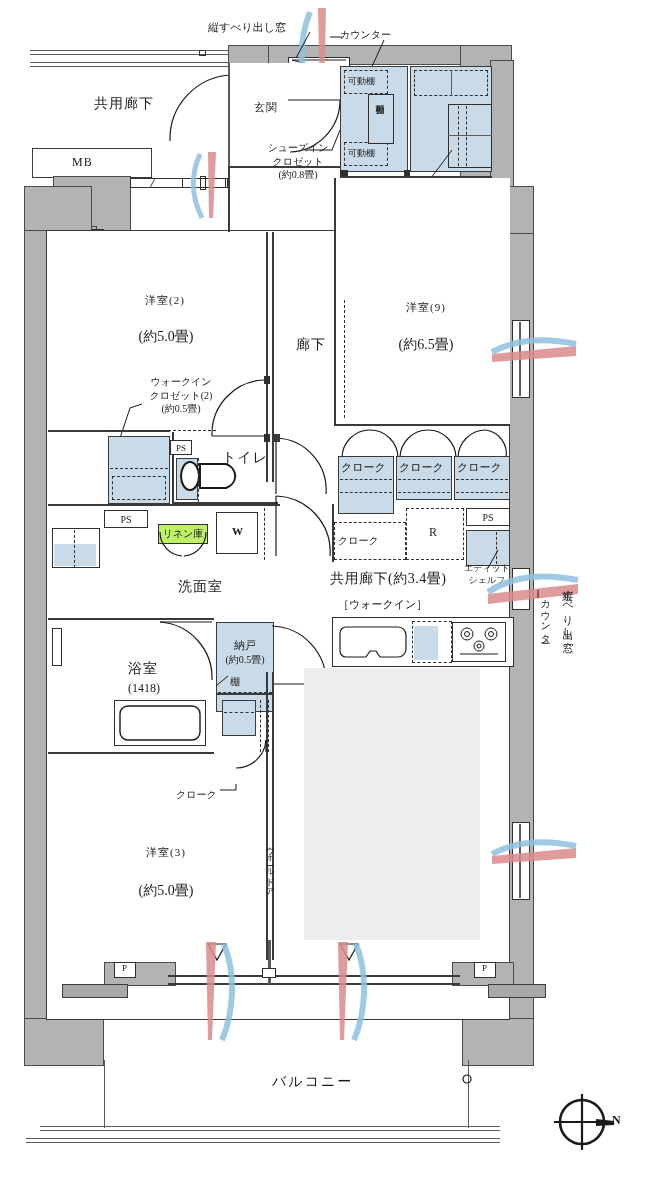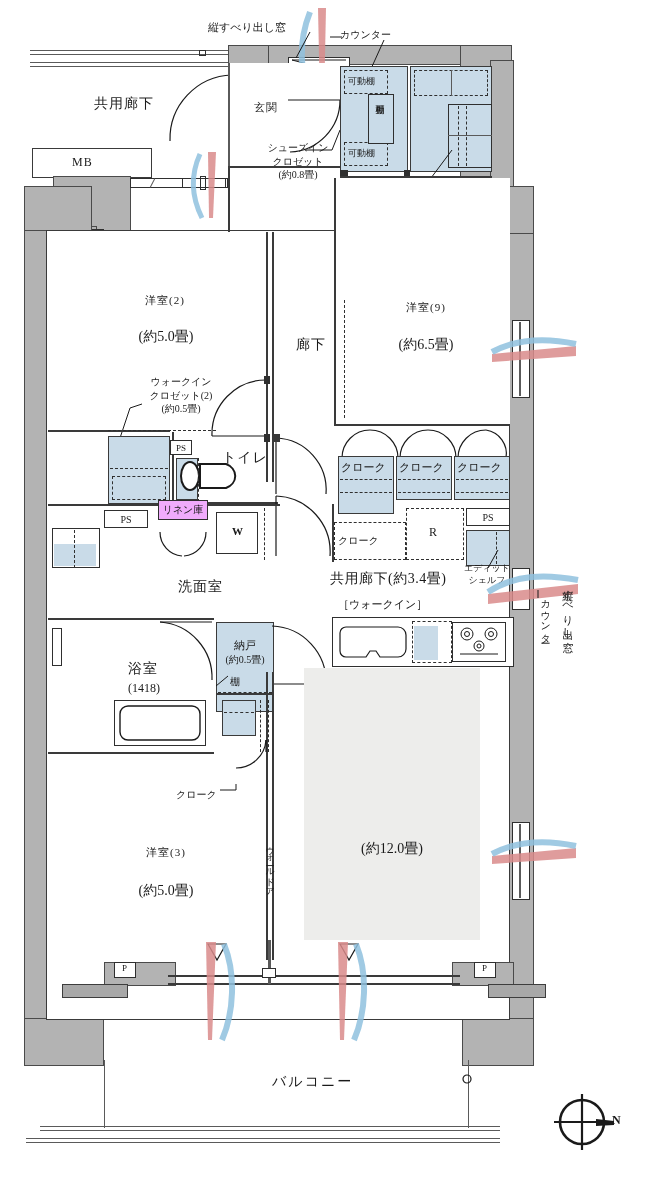--- a/index.html
+++ b/index.html
@@ -255,21 +255,21 @@
 
   <svg style="left:276px;top:496px;width:56px;height:62px;">
     <path class="door" d="M0,0 A56,56 0 0 1 54,60"></path>
     <line class="door" x1="0" y1="0" x2="0" y2="60"></line>
   </svg>
 
   <div class="roomline" style="left:48px;top:504px;width:232px;height:2px;"></div>
   <div class="tagbox f10" style="left:104px;top:510px;width:44px;height:18px;">
     <span>PS</span>
   </div>
-  <div class="tagbox f10" style="left:158px;top:500px;width:50px;height:20px;background:#f0abfc;">
+  <div class="tagbox f10" style="left:158px;top:524px;width:50px;height:20px;background:#bef264;">
     <span>リネン庫</span>
   </div>
   <svg style="left:158px;top:532px;width:52px;height:26px;">
     <path class="door" d="M2,0 A24,24 0 0 0 24,24"></path>
     <path class="door" d="M48,0 A24,24 0 0 1 26,24"></path>
   </svg>
   <div class="box-o" style="left:216px;top:512px;width:42px;height:42px;background:#fff;"></div>
   <div class="lbl f11" style="left:232px;top:525px;font-weight:bold;">W</div>
   <div class="dash-l" style="left:264px;top:508px;width:0;height:52px;"></div>
 
@@ -353,21 +353,20 @@
     <path d="M2,28 L92,18 L92,28 L2,38 Z" fill="#d98b8b" opacity="0.85"></path>
     <path d="M2,26 C30,8 60,8 92,14" stroke="#8fc1de" stroke-width="6" fill="none" opacity="0.85"></path>
   </svg>
   <div class="vert f11" style="left:562px;top:582px;">縦すべり出し窓</div>
   <div class="vert f10" style="left:540px;top:592px;">カウンター</div>
   <svg style="left:534px;top:586px;width:12px;height:10px;">
     <line class="leader" x1="4" y1="4" x2="4" y2="12"></line>
   </svg>
 
   <div class="fill-grey" style="left:304px;top:668px;width:176px;height:272px;"></div>
-  <div class="lbl-c f14" style="left:306px;top:840px;width:172px;">(約12.0畳)</div>
 
   <div class="box-o" style="left:512px;top:822px;width:18px;height:78px;background:#fff;"></div>
   <div class="thin" style="left:519px;top:824px;width:2px;height:74px;"></div>
   <svg style="left:488px;top:838px;width:92px;height:50px;">
     <path d="M4,18 L88,10 L88,20 L4,26 Z" fill="#d98b8b" opacity="0.85"></path>
     <path d="M4,16 C30,2 60,2 88,8" stroke="#8fc1de" stroke-width="6" fill="none" opacity="0.85"></path>
   </svg>
 
   <div class="roomline" style="left:266px;top:672px;width:2px;height:288px;"></div>
   <div class="roomline" style="left:272px;top:672px;width:2px;height:288px;"></div>

